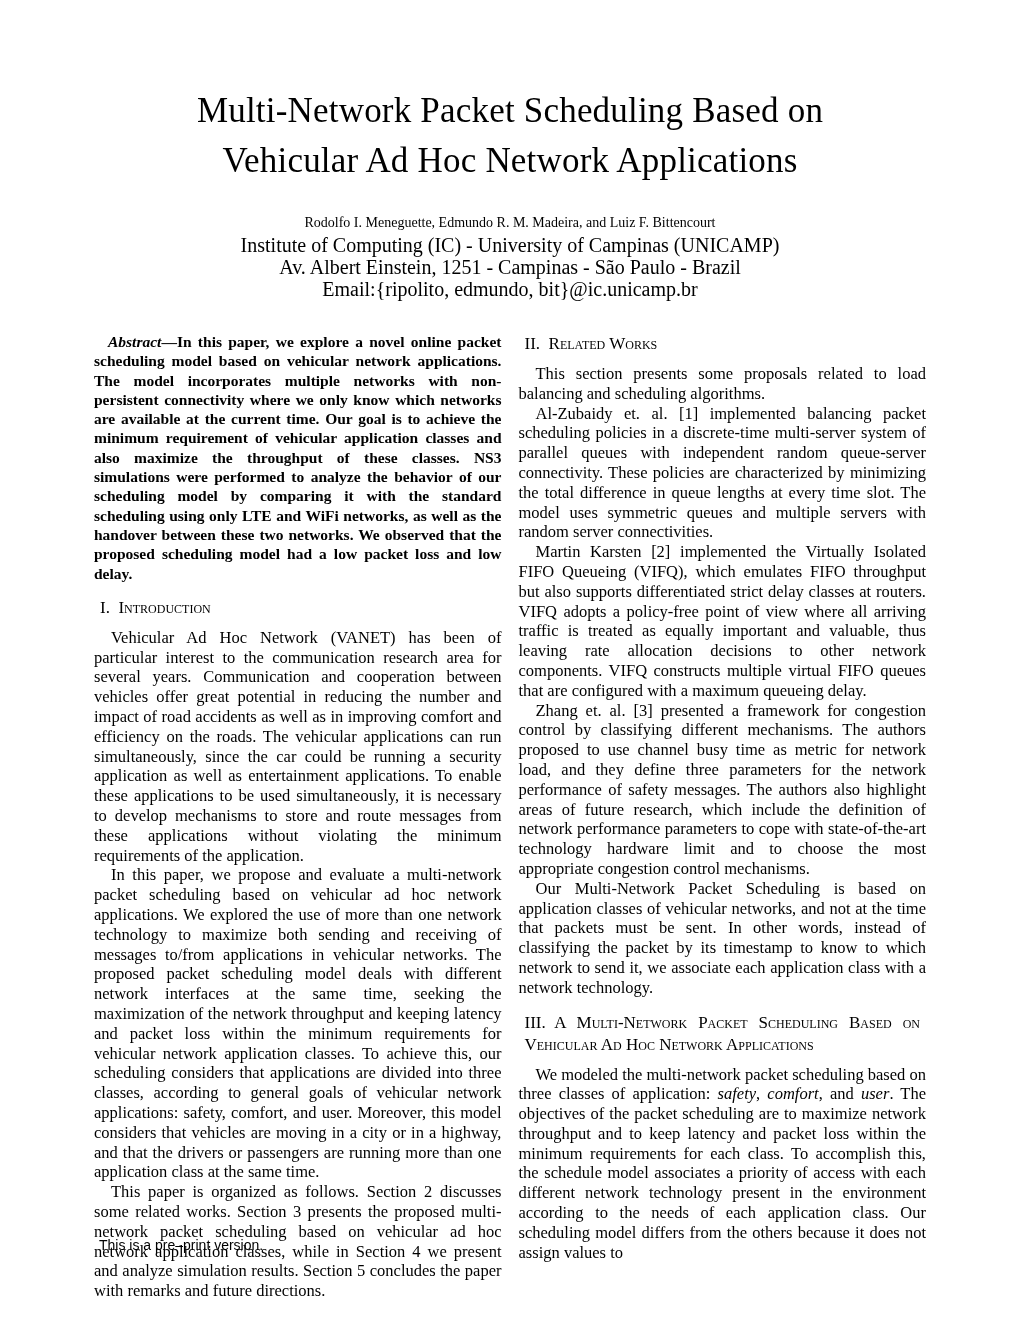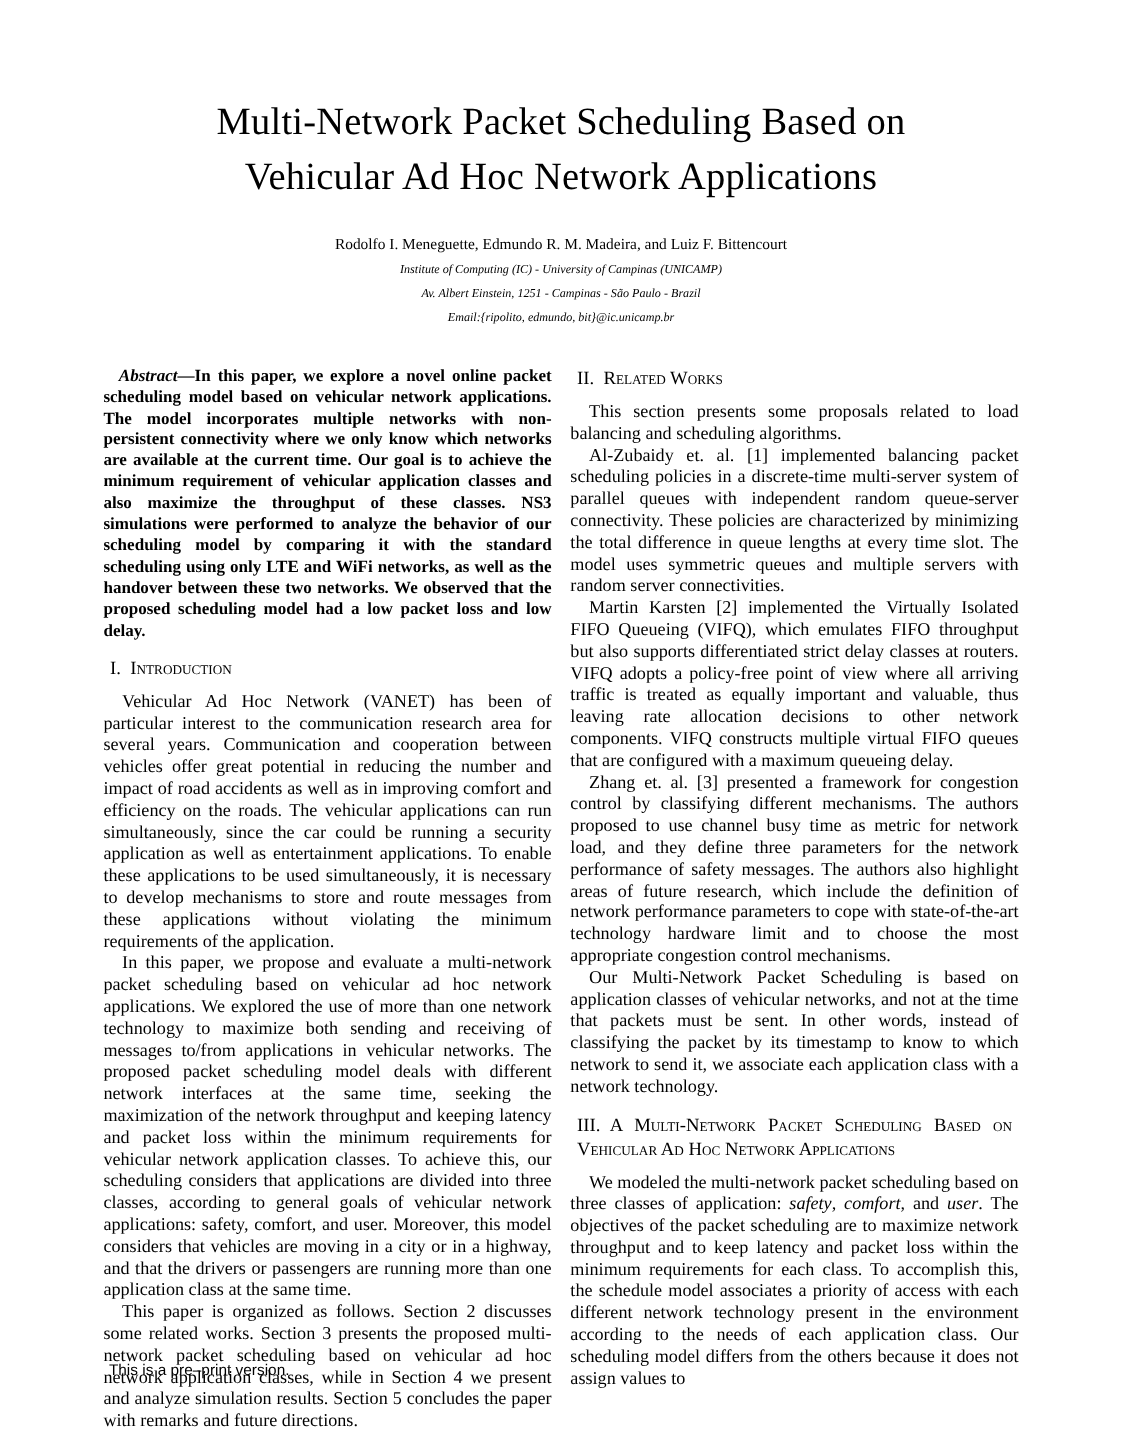--- a/index.html
+++ b/index.html
@@ -20,23 +20,22 @@
     font-weight:400;
     line-height:50px;
     letter-spacing:0.2px;
   }
   .authors {
     margin-top:26px;
     font-size:14px;
     line-height:22px;
   }
   .affil-line {
-    font-size:11px;
+    font-size:20px;
     line-height:22px;
-    font-style:italic;
   }
   .columns {
     display:flex;
     gap:17px;
     margin-top:32px;
   }
   .col {
     width:421.5px;
     text-align:justify;
     hyphens:auto;

